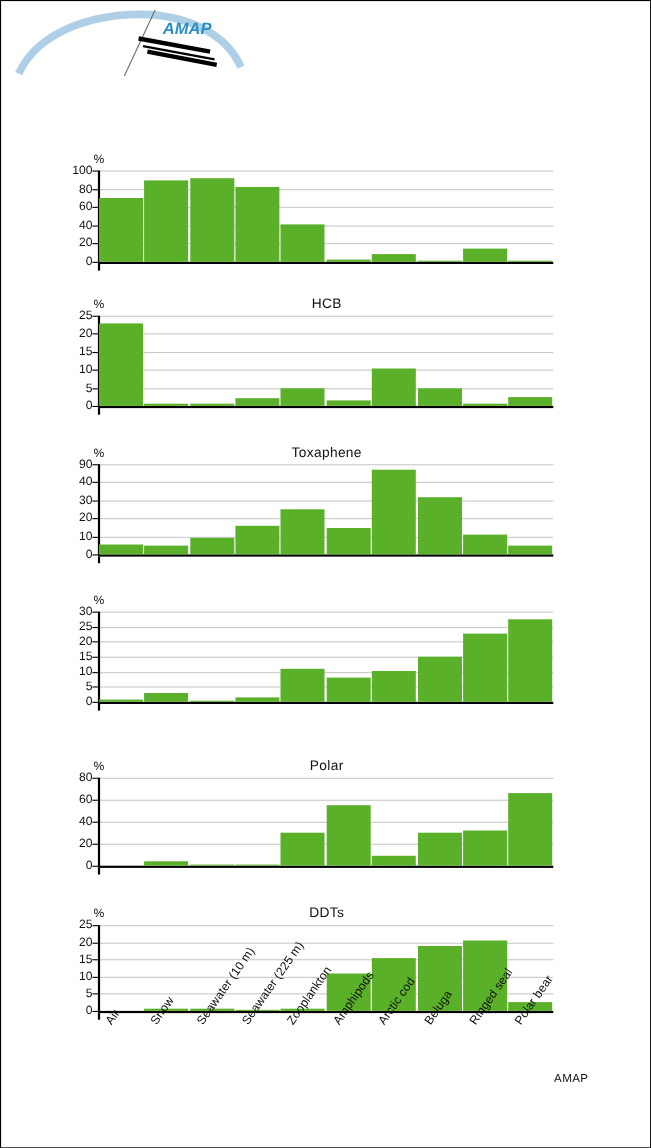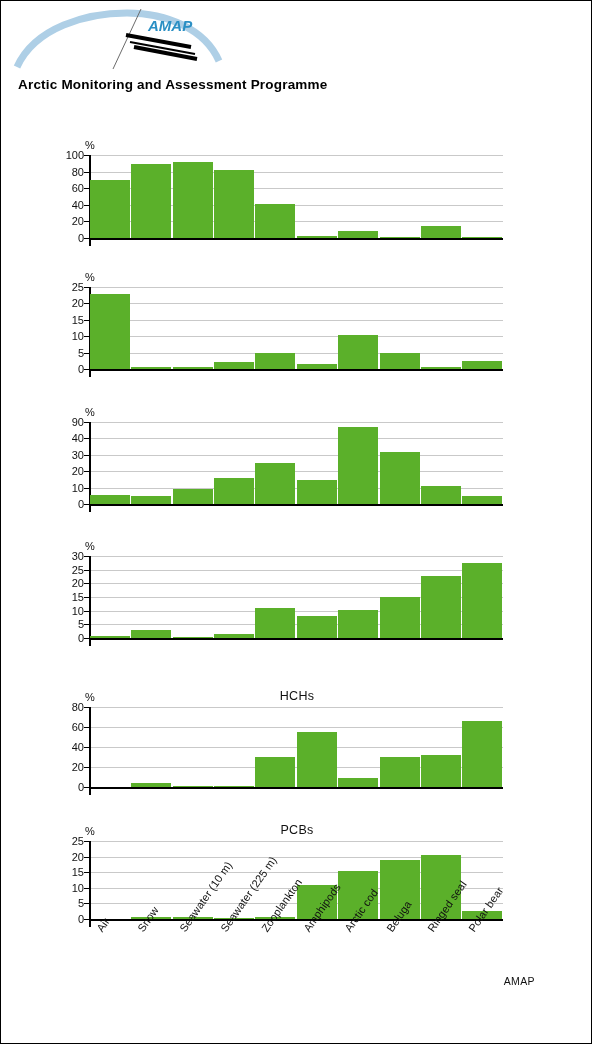--- a/index.html
+++ b/index.html
@@ -173,21 +173,20 @@
     <div id="logo">
       <svg width="230" height="66" viewBox="0 0 230 66" xmlns="http://www.w3.org/2000/svg">
         <path d="M8 62 C 26 22, 78 8, 118 8 C 158 8, 196 24, 210 56" fill="none" stroke="#aecfe6" stroke-width="7"></path>
         <line x1="132" y1="4" x2="104" y2="64" stroke="#6b6b6b" stroke-width="1"></line>
         <text x="139" y="26" font-family="'Liberation Sans', sans-serif" font-size="15" font-weight="bold" font-style="italic" fill="#2a8fc4">AMAP</text>
         <line x1="117" y1="30" x2="182" y2="42" stroke="#000000" stroke-width="4"></line>
         <line x1="121" y1="37" x2="186" y2="49" stroke="#000000" stroke-width="2"></line>
         <line x1="125" y1="42" x2="188" y2="54" stroke="#000000" stroke-width="4"></line>
       </svg>
     </div>
-    <div id="org-title">Arctic Monitoring and Assessment Programme</div>
   </div>
 
   <div id="charts">
       <div class="panel" style="top: 136px; height: 123px;">
         <div class="pct-label" style="left: 84px; top: 2px;">%</div>
         <div class="axis-area" style="top: 18px; height: 83px;">
           <div class="tick" style="top: 83px;"></div>
           <div class="gridline" style="top: 66.4px;"></div>
           <div class="tick" style="top: 66.4px;"></div>
           <div class="gridline" style="top: 49.8px;"></div>
@@ -215,20 +214,21 @@
         <div class="ylabels" style="top: 18px; height: 83px;">
           <div class="ytlabel" style="top: 83px;">0</div>
           <div class="ytlabel" style="top: 66.4px;">20</div>
           <div class="ytlabel" style="top: 49.8px;">40</div>
           <div class="ytlabel" style="top: 33.2px;">60</div>
           <div class="ytlabel" style="top: 16.6px;">80</div>
           <div class="ytlabel" style="top: 0px;">100</div>
         </div>
       </div>
       <div class="panel" style="top: 268px; height: 122px;">
+        <div class="plot-title">HCB</div>
         <div class="pct-label" style="left: 84px; top: 2px;">%</div>
         <div class="axis-area" style="top: 18px; height: 82px;">
           <div class="tick" style="top: 82px;"></div>
           <div class="gridline" style="top: 65.6px;"></div>
           <div class="tick" style="top: 65.6px;"></div>
           <div class="gridline" style="top: 49.2px;"></div>
           <div class="tick" style="top: 49.2px;"></div>
           <div class="gridline" style="top: 32.8px;"></div>
           <div class="tick" style="top: 32.8px;"></div>
           <div class="gridline" style="top: 16.4px;"></div>
@@ -252,20 +252,21 @@
         <div class="ylabels" style="top: 18px; height: 82px;">
           <div class="ytlabel" style="top: 82px;">0</div>
           <div class="ytlabel" style="top: 65.6px;">5</div>
           <div class="ytlabel" style="top: 49.2px;">10</div>
           <div class="ytlabel" style="top: 32.8px;">15</div>
           <div class="ytlabel" style="top: 16.4px;">20</div>
           <div class="ytlabel" style="top: 0px;">25</div>
         </div>
       </div>
       <div class="panel" style="top: 403px; height: 122px;">
+        <div class="plot-title">Toxaphene</div>
         <div class="pct-label" style="left: 84px; top: 2px;">%</div>
         <div class="axis-area" style="top: 18px; height: 82px;">
           <div class="tick" style="top: 82px;"></div>
           <div class="gridline" style="top: 65.6px;"></div>
           <div class="tick" style="top: 65.6px;"></div>
           <div class="gridline" style="top: 49.2px;"></div>
           <div class="tick" style="top: 49.2px;"></div>
           <div class="gridline" style="top: 32.8px;"></div>
           <div class="tick" style="top: 32.8px;"></div>
           <div class="gridline" style="top: 16.4px;"></div>
@@ -329,21 +330,21 @@
           <div class="ytlabel" style="top: 82px;">0</div>
           <div class="ytlabel" style="top: 68.3333px;">5</div>
           <div class="ytlabel" style="top: 54.6667px;">10</div>
           <div class="ytlabel" style="top: 41px;">15</div>
           <div class="ytlabel" style="top: 27.3333px;">20</div>
           <div class="ytlabel" style="top: 13.6667px;">25</div>
           <div class="ytlabel" style="top: 0px;">30</div>
         </div>
       </div>
       <div class="panel" style="top: 688px; height: 120px;">
-        <div class="plot-title">HCHs</div>
+        <div class="plot-title">Polar</div>
         <div class="pct-label" style="left: 84px; top: 2px;">%</div>
         <div class="axis-area" style="top: 18px; height: 80px;">
           <div class="tick" style="top: 80px;"></div>
           <div class="gridline" style="top: 60px;"></div>
           <div class="tick" style="top: 60px;"></div>
           <div class="gridline" style="top: 40px;"></div>
           <div class="tick" style="top: 40px;"></div>
           <div class="gridline" style="top: 20px;"></div>
           <div class="tick" style="top: 20px;"></div>
           <div class="gridline" style="top: 0px;"></div>
@@ -363,21 +364,21 @@
         </div>
         <div class="ylabels" style="top: 18px; height: 80px;">
           <div class="ytlabel" style="top: 80px;">0</div>
           <div class="ytlabel" style="top: 60px;">20</div>
           <div class="ytlabel" style="top: 40px;">40</div>
           <div class="ytlabel" style="top: 20px;">60</div>
           <div class="ytlabel" style="top: 0px;">80</div>
         </div>
       </div>
       <div class="panel" style="top: 822px; height: 118px;">
-        <div class="plot-title">PCBs</div>
+        <div class="plot-title">DDTs</div>
         <div class="pct-label" style="left: 84px; top: 2px;">%</div>
         <div class="axis-area" style="top: 18px; height: 78px;">
           <div class="tick" style="top: 78px;"></div>
           <div class="gridline" style="top: 62.4px;"></div>
           <div class="tick" style="top: 62.4px;"></div>
           <div class="gridline" style="top: 46.8px;"></div>
           <div class="tick" style="top: 46.8px;"></div>
           <div class="gridline" style="top: 31.2px;"></div>
           <div class="tick" style="top: 31.2px;"></div>
           <div class="gridline" style="top: 15.6px;"></div>

